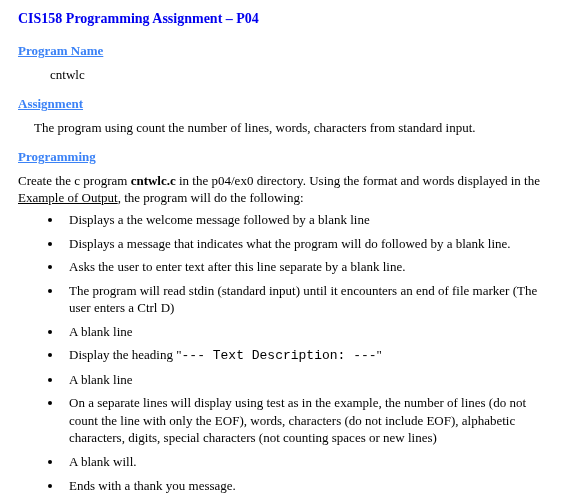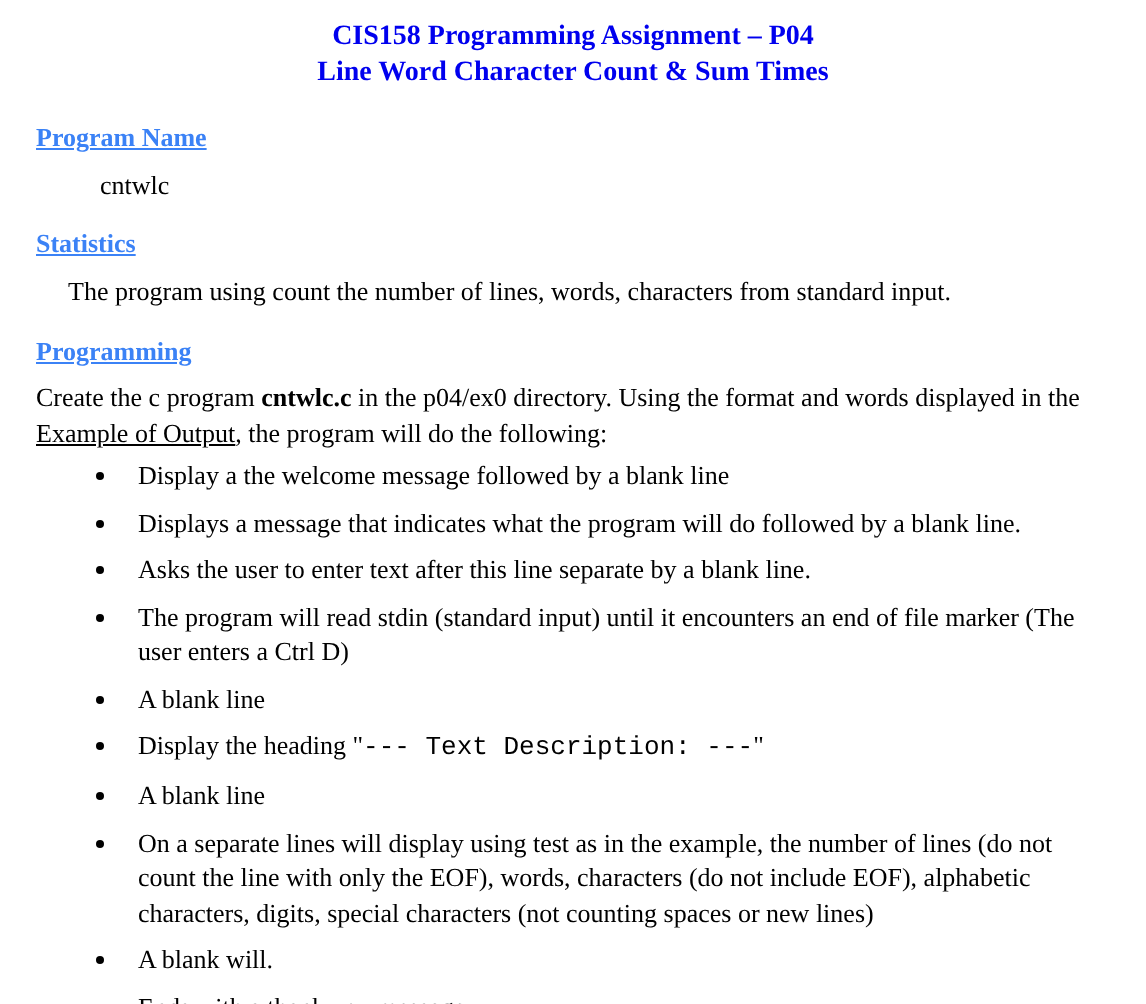--- a/index.html
+++ b/index.html
@@ -7,21 +7,21 @@
       font-size: 13px;
       color: #000;
       margin: 0;
       padding: 10px 18px;
       width: 573px;
       box-sizing: border-box;
       background: #fff;
       line-height: 1.35;
     }
     .title-block {
-      text-align: center;
+      text-align: left;
       color: #0000ee;
       font-weight: bold;
       font-size: 14px;
       margin-bottom: 14px;
       line-height: 1.3;
     }
     .section-head {
       color: #3b82f6;
       text-decoration: underline;
       font-weight: bold;
@@ -51,36 +51,35 @@
     }
     .mono {
       font-family: "Courier New", Courier, monospace;
     }
   </style>
 </head>
 <body>
 
 <div class="title-block">
   <div>CIS158 Programming Assignment – P04</div>
-  <div>Line Word Character Count &amp; Sum Times</div>
 </div>
 
 <div class="section-head">Program Name</div>
 <div class="indent">cntwlc</div>
 
-<div class="section-head">Statistics</div>
+<div class="section-head">Assignment</div>
 <div class="body-para">The program using count the number of lines, words, characters from standard input.</div>
 
 <div class="section-head">Programming</div>
 <div class="req-intro">
   <span>Create the c program </span><span class="bold">cntwlc.c</span><span> in the p04/ex0  directory.  Using the format and words displayed in the </span><span class="underline">Example of Output</span><span>, the program will do the following:</span>
 </div>
 
 <ul>
-  <li>Display a the welcome message followed by a blank line</li>
+  <li>Displays a the welcome message followed by a blank line</li>
   <li>Displays a message that indicates what the program will do followed by a blank line.</li>
   <li>Asks the user to enter text after this line separate by a blank line.</li>
   <li>The program will read stdin (standard input) until it encounters an end of file marker (The user enters a Ctrl D)</li>
   <li>A blank line</li>
   <li>
     <span>Display the heading "</span><span class="mono">---    Text Description:       ---</span><span>"</span>
   </li>
   <li>A blank line</li>
   <li>On a separate lines will display using test as in the example, the number of lines (do not count the line with only the EOF), words, characters (do not include EOF), alphabetic characters, digits, special characters (not counting spaces or new lines)</li>
   <li>A blank will.</li>

